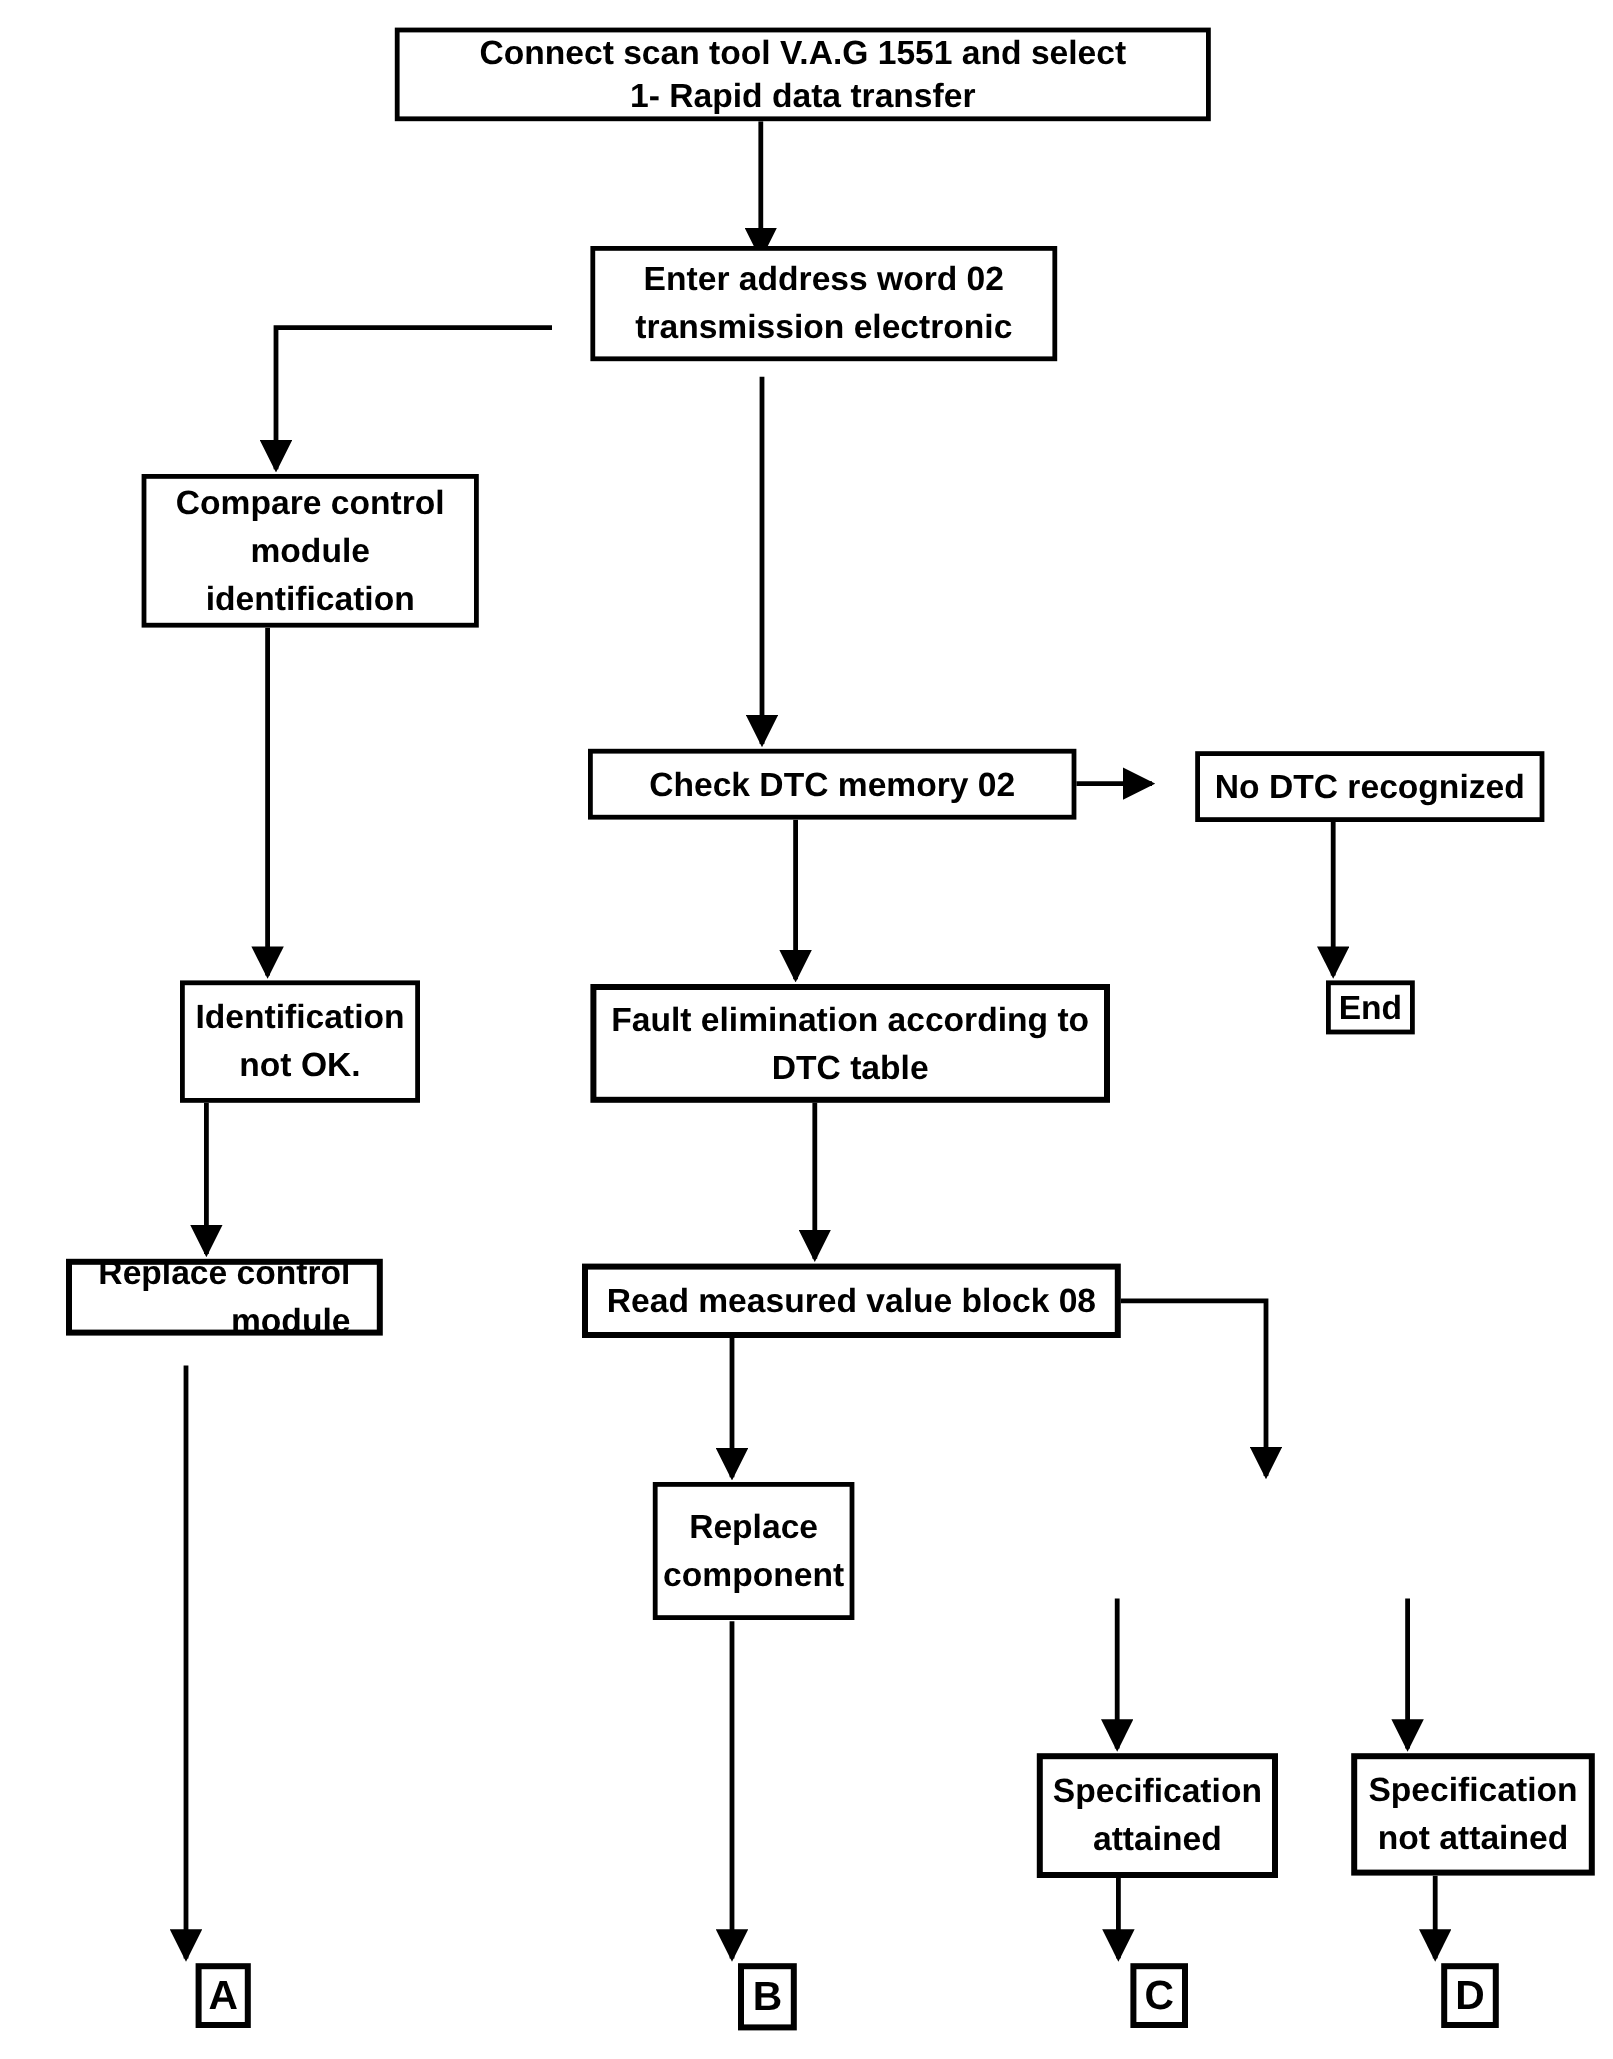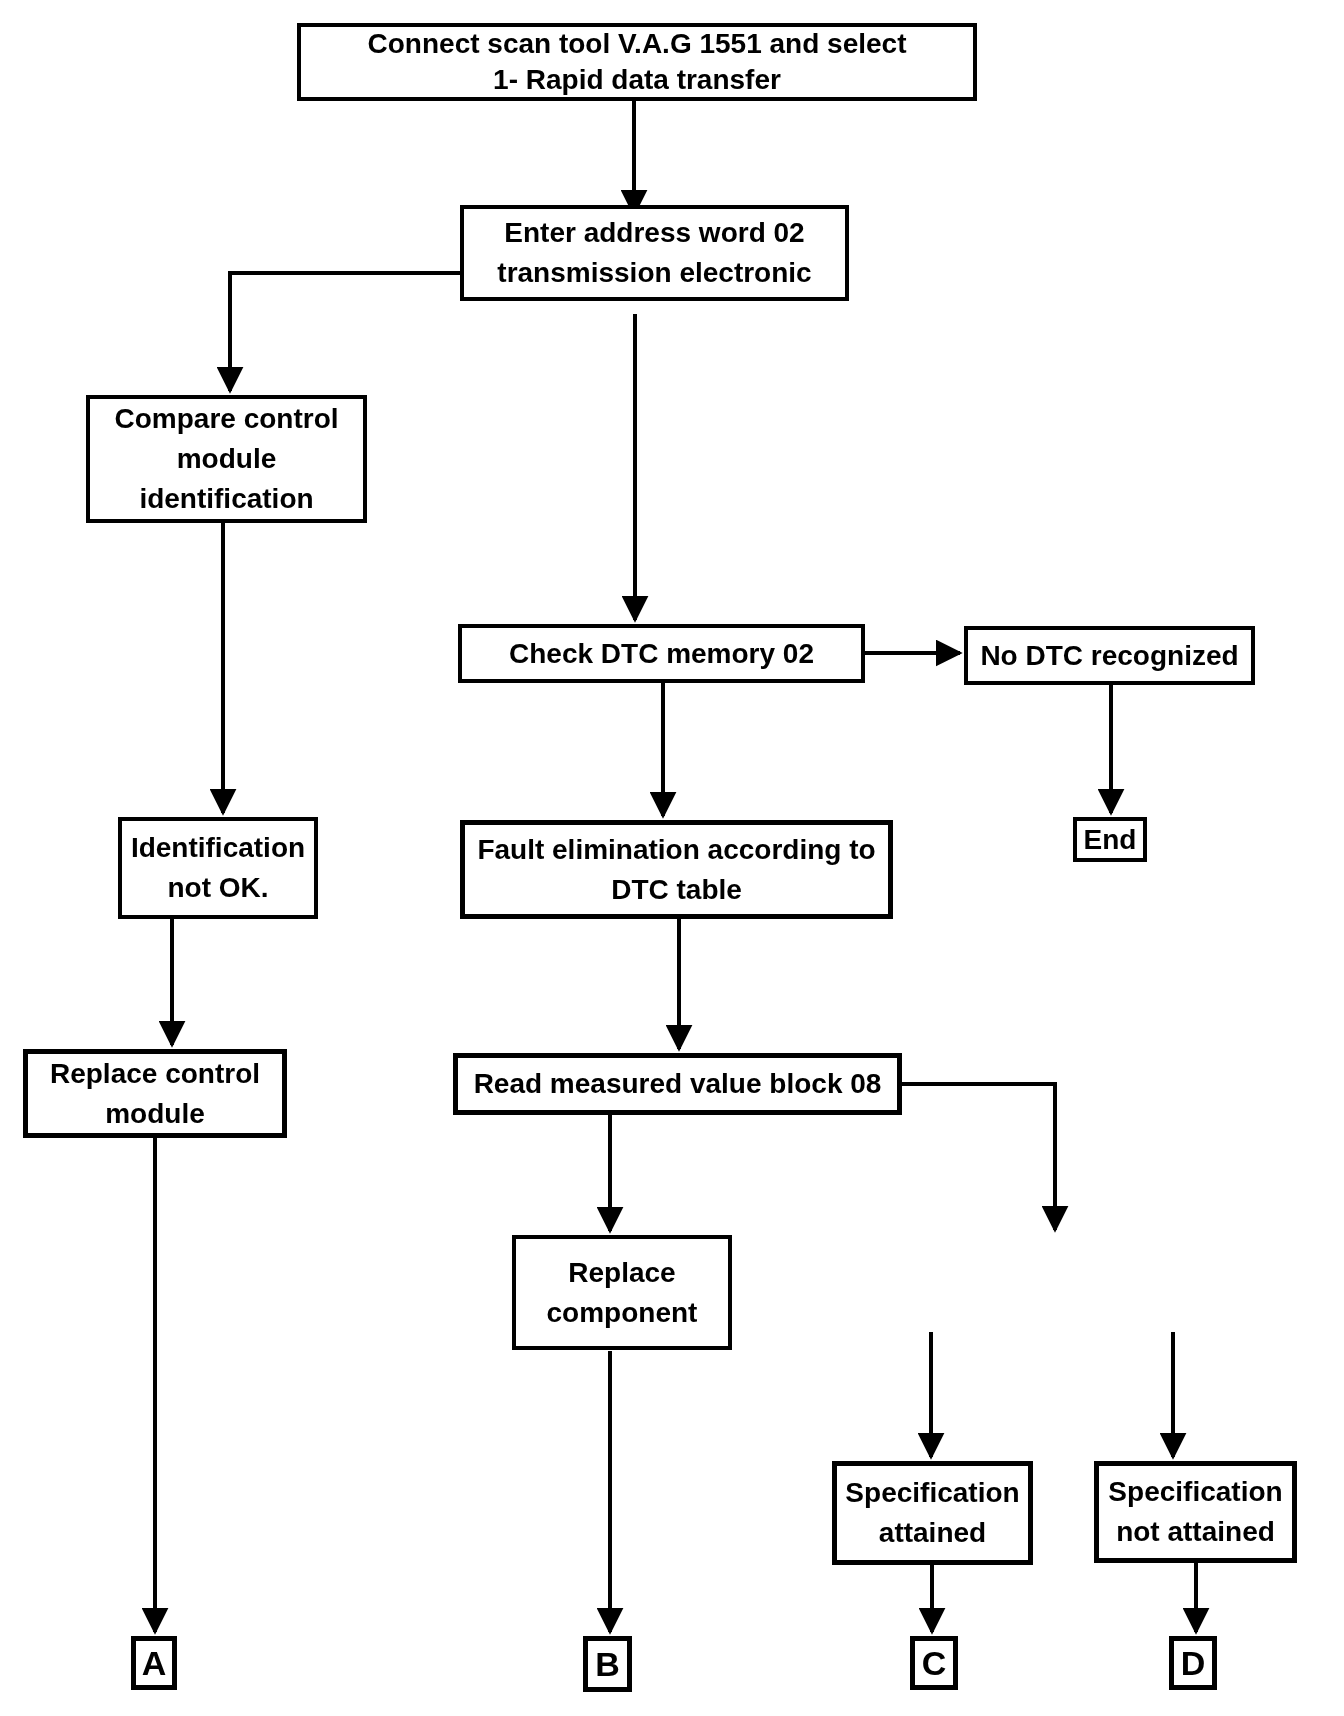--- a/index.html
+++ b/index.html
@@ -33,20 +33,21 @@
     background: #ffffff;
     display: flex;
     align-items: center;
     justify-content: center;
     text-align: center;
     white-space: pre-line;
     font-weight: bold;
     font-size: 28px;
     line-height: 40px;
     color: #000000;
+    margin-left: 32px;
   }
   .node.thick { border-width: 5px; }
   .node.letter {
     border-width: 5px;
     font-size: 34px;
     line-height: 34px;
   }
 </style>
 </head>
 <body>
@@ -93,26 +94,26 @@
   <div class="node" style="left:964px; top:626px; width:291px; height:59px;">No DTC recognized</div>
 
   <div class="node" style="left:1073px; top:817px; width:74px; height:45px;text-align:right;">End</div>
 
   <div class="node" style="left:118px; top:817px; width:200px; height:102px;">Identification
 not OK.</div>
 
   <div class="node thick" style="left:460px; top:820px; width:433px; height:99px;">Fault elimination according to
 DTC table</div>
 
-  <div class="node thick" style="left:23px; top:1049px; width:264px; height:89px;">Replace control
+  <div class="node thick" style="left:23px; top:1049px; width:264px; height:64px;text-align:right;">Replace control
 module</div>
 
   <div class="node thick" style="left:453px; top:1053px; width:449px; height:62px;">Read measured value block 08</div>
 
-  <div class="node" style="left:512px; top:1235px; width:220px; height:115px;">Replace
+  <div class="node" style="left:512px; top:1235px; width:168px; height:115px;">Replace
 component</div>
 
 
   <div class="node thick" style="left:832px; top:1461px; width:201px; height:104px;">Specification
 attained</div>
 
   <div class="node thick" style="left:1094px; top:1461px; width:203px; height:102px;">Specification
 not attained</div>
 
   <div class="node letter" style="left:131px; top:1636px; width:46px; height:54px;">A</div>

